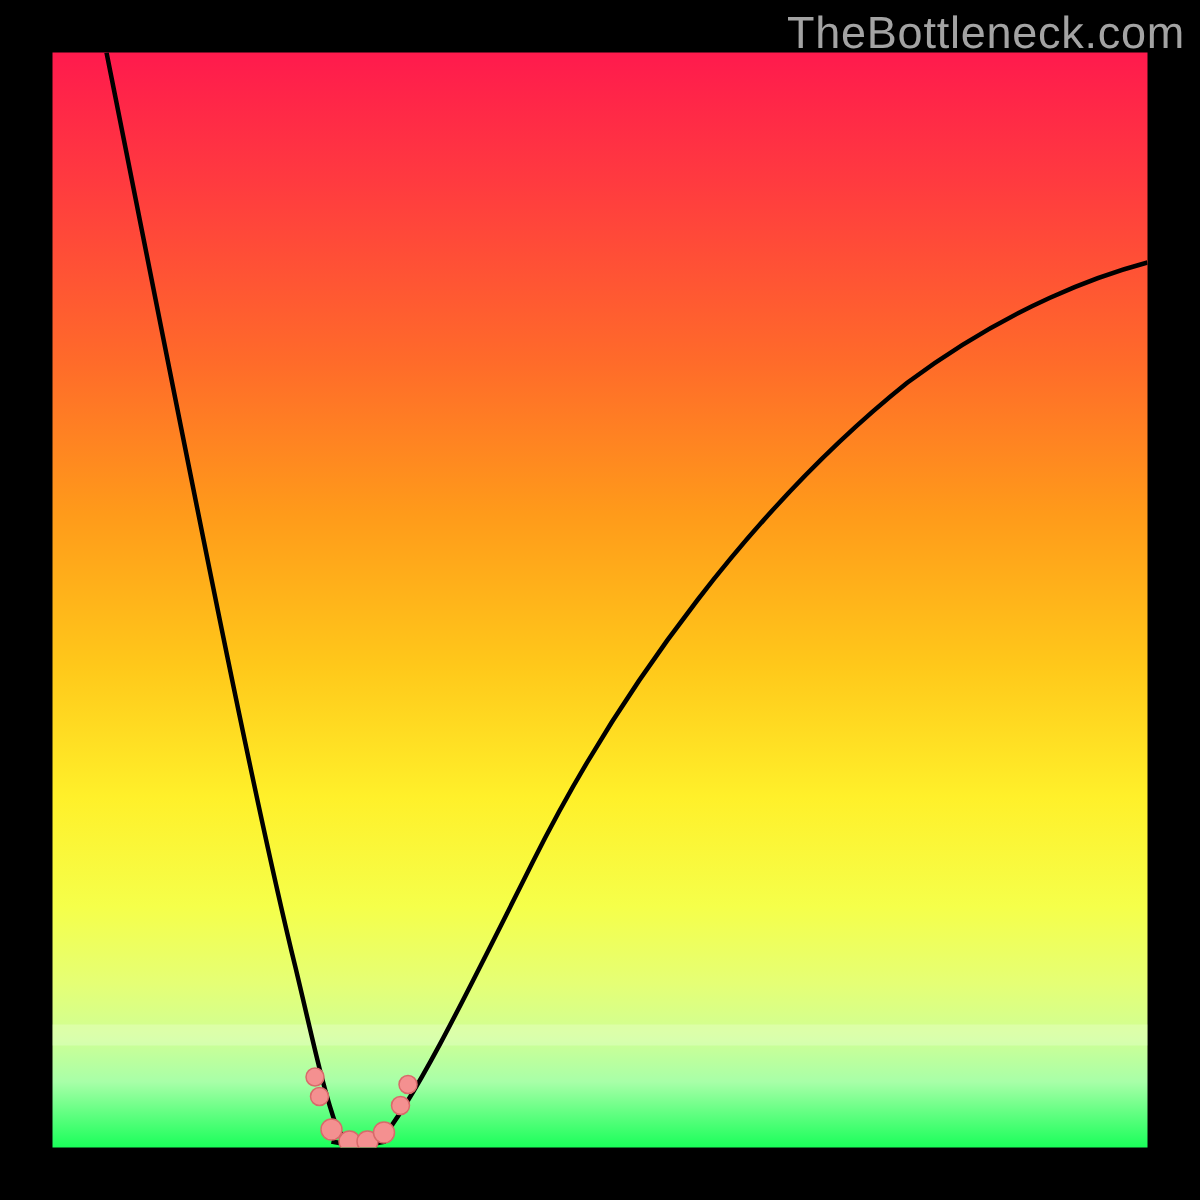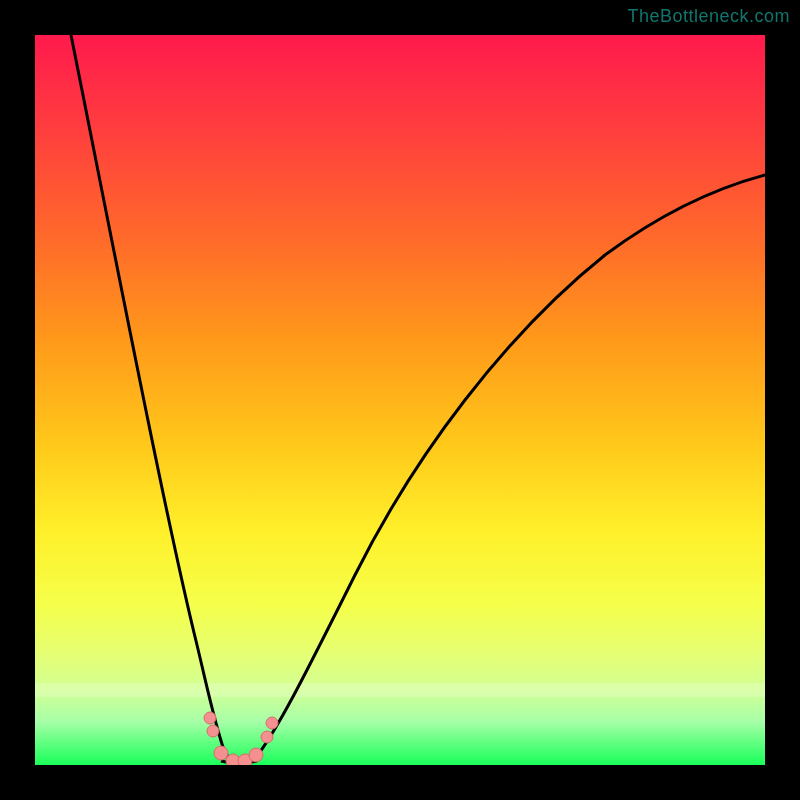--- a/index.html
+++ b/index.html
@@ -45,22 +45,22 @@
       #cfff95 90%,
       #a8ffa8 94%,
       #5fff80 97%,
       #1aff5a 100%
     );
   }
   .watermark {
     position: absolute;
     top: 6px;
     right: 10px;
-    color: #0f766e;
-    font-size: 18px;
+    color: #a3a3a3;
+    font-size: 30px;
     letter-spacing: 0.5px;
     user-select: none;
     margin-left: 24px;
   }
   svg.curves {
     position: absolute;
     left: 0;
     top: 0;
     width: 100%;
     height: 100%;

